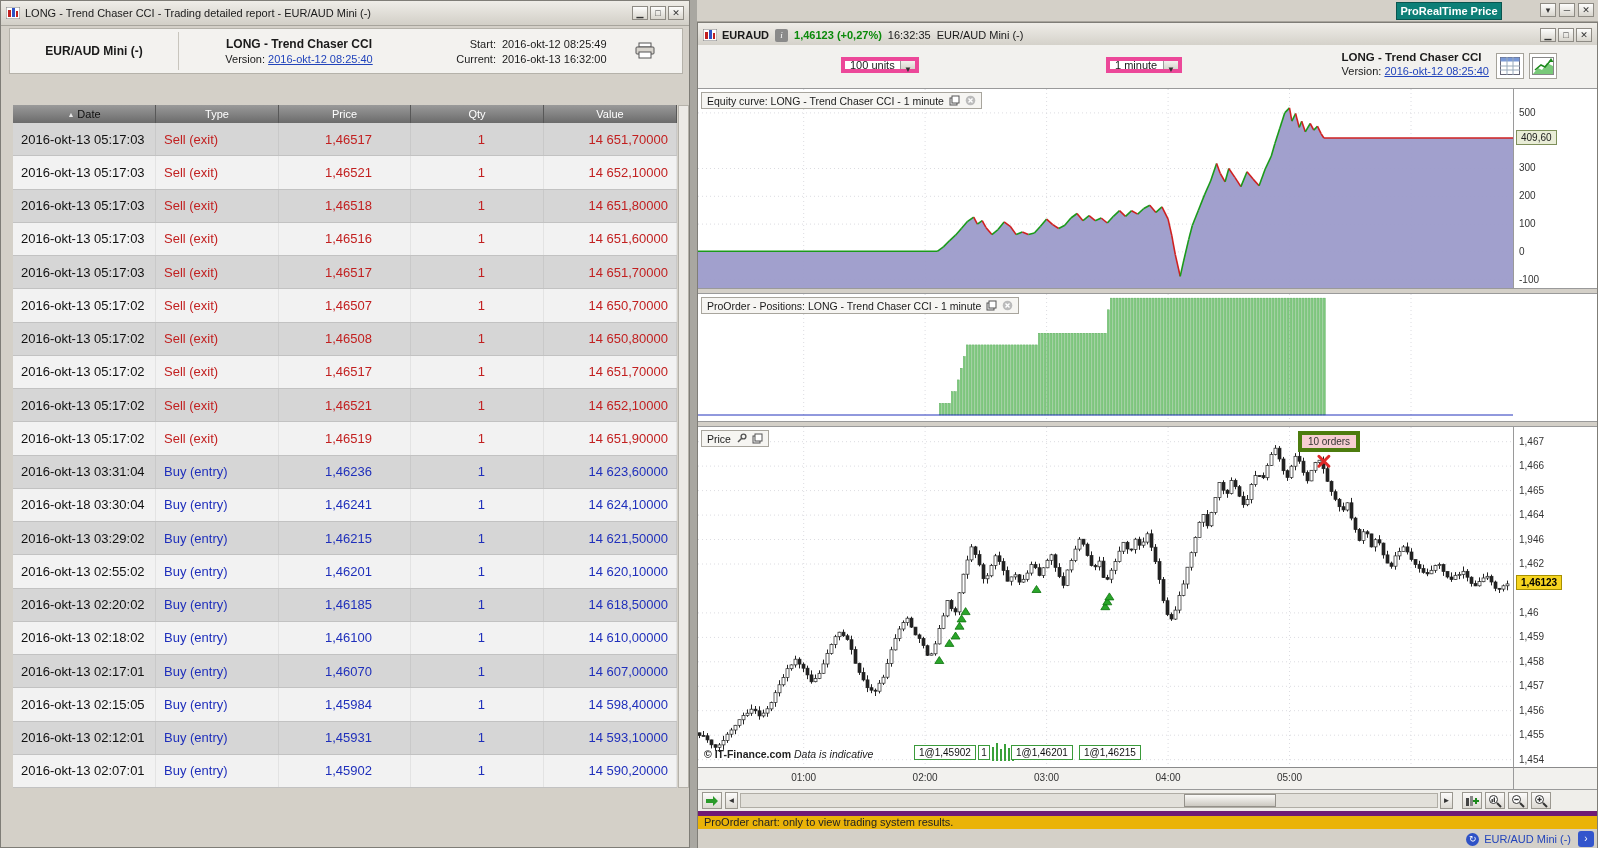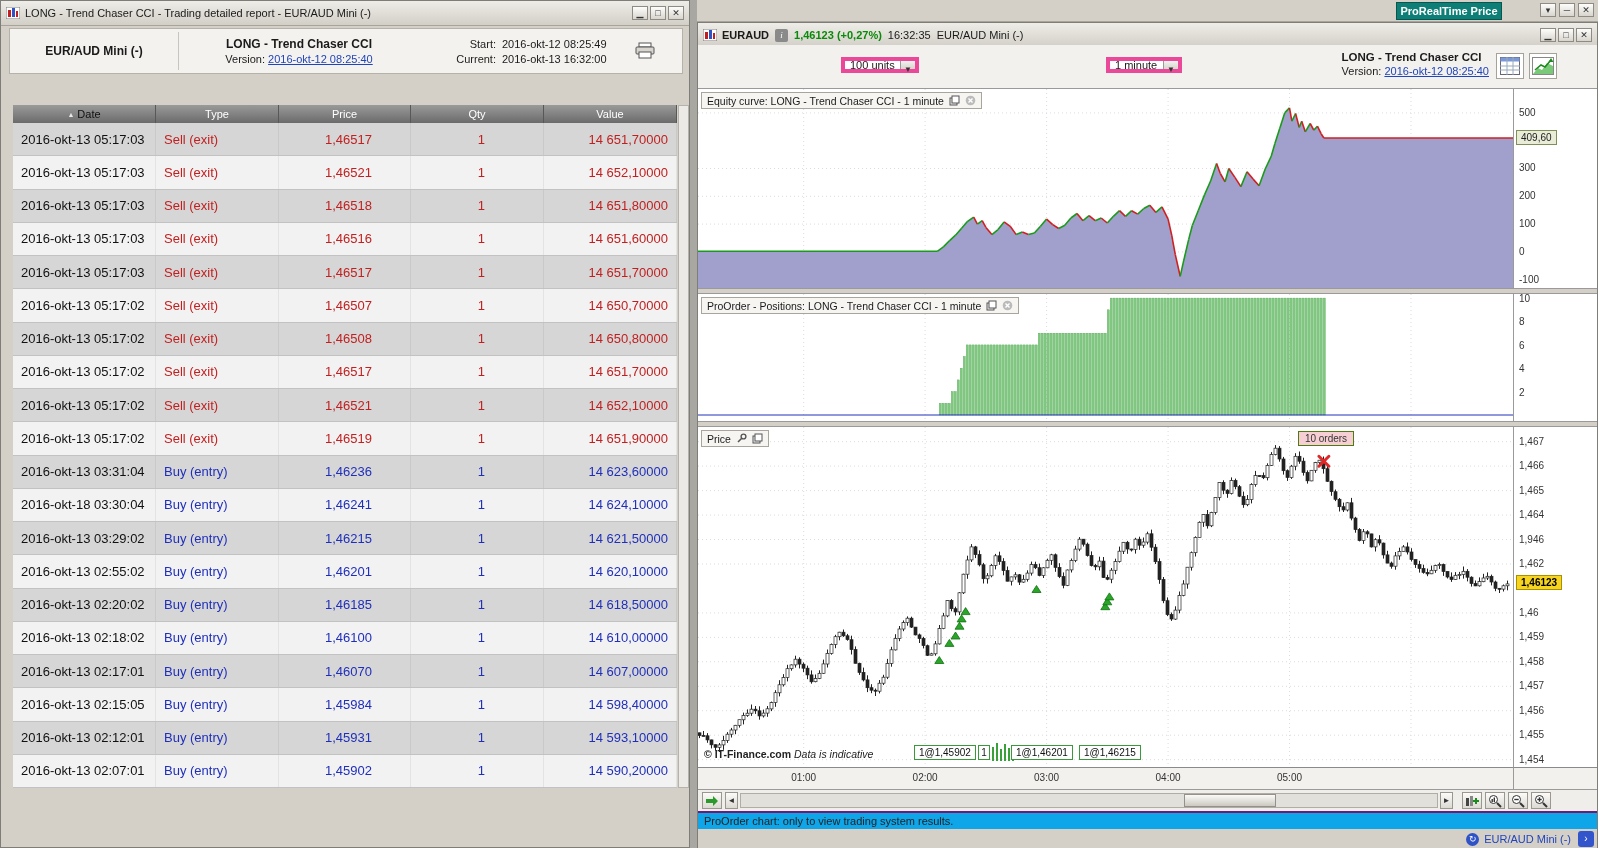--- a/index.html
+++ b/index.html
@@ -74,36 +74,36 @@
 #positions-panel{top:205px;height:127px}
 #price-panel{top:338px;height:340px}
 .hdiv{position:absolute;left:0;width:100%;height:6px;background:#d4d0c8;border-top:1px solid #9a9a9a;border-bottom:1px solid #9a9a9a;cursor:row-resize}
 #hdiv1{top:199px}
 #hdiv2{top:332px}
 .chip{position:absolute;left:3px;top:3px;display:inline-flex;align-items:center;gap:5px;background:#f6f5f2;border:1px solid #a8a59d;height:17px;padding:0 5px;font-size:10.5px;color:#1a1a1a;z-index:5;white-space:nowrap}
 .chip-icon{width:11px;height:11px;flex:0 0 auto;cursor:pointer}
 .cur-badge{position:absolute;left:2px;padding:1px 4px;font-size:10px;white-space:nowrap}
 #equity-badge{background:#e9edd7;border:1px solid #7e8f5a;color:#222}
 #price-badge{background:#f6d41f;border:1px solid #a89000;color:#000;font-weight:bold}
-.orders-badge{position:absolute;padding:1px 6px;background:#f7ced3;border:1px solid #4d7c0f;font-size:10px;color:#333;z-index:6;white-space:nowrap}
+.orders-badge{position:absolute;padding:1px 6px;background:#f7ced3;border:4px solid #4d7c0f;font-size:10px;color:#333;z-index:6;white-space:nowrap}
 .copyright{position:absolute;left:6px;top:321px;font-size:10.5px;color:#222;z-index:4;white-space:nowrap}
 .copyright b{font-weight:bold}
 .copyright i{font-style:italic}
 .olabel{position:absolute;top:318px;height:15px;padding:0 4px;background:#fff;border:1px solid #3a9a3a;font-size:10px;line-height:13px;color:#111;z-index:4;white-space:nowrap}
 .olabel-extra{position:absolute;top:318px;height:15px;width:12px;background:#fff;border:1px solid #3a9a3a;font-size:10px;line-height:13px;text-align:center;z-index:4}
 .ocomb{position:absolute;top:314px;height:20px;z-index:3;display:flex;gap:2px;align-items:flex-end}
 .ocomb span{width:2px;background:#3aa03a;display:block}
 #time-axis{position:absolute;left:0;top:678px;width:815px;height:22px;background:#f2f1ee;border-top:1px solid #8a8a8a}
 .tlab{position:absolute;top:4px;width:36px;text-align:center;font-size:10px;color:#333}
 #axis-corner{position:absolute;left:815px;top:678px;width:86px;height:22px;background:#f2f1ee;border-top:1px solid #8a8a8a;border-left:1px solid #9a9a9a}
 .cw-bottombar{position:absolute;left:0;top:766px;width:100%;height:22px;background:#efeeea;border-top:1px solid #9a9a9a}
 .bb-btn{position:absolute;top:2px;height:17px;border:1px solid #9a978f;background:linear-gradient(#fcfbfa,#dcd9d2);display:flex;align-items:center;justify-content:center;font-size:8px;color:#333;cursor:pointer}
 .scroll-track{position:absolute;left:42px;top:3px;width:698px;height:15px;background:#e2e0da;border:1px solid #b0ada5;cursor:pointer}
 .scroll-thumb{position:absolute;left:443px;top:0;width:92px;height:13px;background:linear-gradient(#fbfaf8,#ccc9c1);border:1px solid #94918a;cursor:grab}
-.cw-statusbar{position:absolute;left:0;top:788px;width:100%;height:18px;background:#0ea5e9;border-top:2px solid #701a75;display:flex;align-items:center;padding-left:6px;font-size:11px;color:#222}
+.cw-statusbar{position:absolute;left:0;top:788px;width:100%;height:18px;background:#eab308;border-top:5px solid #701a75;display:flex;padding-left:6px;font-size:11px;color:#222}
 .cw-bottomrow{position:absolute;left:0;top:806px;width:100%;height:20px;background:#d4d0c8;display:flex;align-items:center;justify-content:flex-end;gap:5px;padding-right:26px}
 .bl-icon{width:13px;height:13px;border-radius:50%;background:#2f52c6;color:#fff;font-size:9px;line-height:13px;text-align:center}
 .bl-text{color:#2244bb;font-size:11px;cursor:pointer}
 .corner-icon{position:absolute;right:3px;top:808px;width:16px;height:16px;background:#3355cc;border-radius:3px;color:#fff;font-size:10px;line-height:15px;text-align:center;cursor:pointer}
 </style>
 </head>
 <body>
 
 <div class="win" id="left-window">
   <div class="titlebar">
@@ -645,27 +645,20 @@
         <span>ProOrder - Positions: LONG - Trend Chaser CCI  - 1 minute</span>
         <svg class="chip-icon" viewBox="0 0 11 11">
             <rect x="1" y="3" width="7" height="7" fill="#eee" stroke="#555"></rect>
             <rect x="3" y="1" width="7" height="7" fill="#fff" stroke="#555"></rect>
           </svg>
         <svg class="chip-icon" viewBox="0 0 11 11">
             <circle cx="5.5" cy="5.5" r="4.8" fill="#bbb"></circle>
             <path d="M3.5 3.5 L7.5 7.5 M7.5 3.5 L3.5 7.5" stroke="#fff" stroke-width="1.4"></path>
           </svg>
       </div>
-      <div class="axis">
-          <div class="axlab" style="top: -0.908213px;">10</div>
-          <div class="axlab" style="top: 22.4734px;">8</div>
-          <div class="axlab" style="top: 45.8551px;">6</div>
-          <div class="axlab" style="top: 69.2367px;">4</div>
-          <div class="axlab" style="top: 92.6184px;">2</div>
-        </div>
     </div>
 
     <div class="hdiv" id="hdiv2"></div>
 
     <div class="panel" id="price-panel">
       <div class="plot"><svg width="815" height="340">
             <line x1="105.7" y1="0" x2="105.7" y2="340" stroke="#dcdce1" stroke-dasharray="1,3"></line>
             <line x1="227.1" y1="0" x2="227.1" y2="340" stroke="#dcdce1" stroke-dasharray="1,3"></line>
             <line x1="348.6" y1="0" x2="348.6" y2="340" stroke="#dcdce1" stroke-dasharray="1,3"></line>
             <line x1="470.1" y1="0" x2="470.1" y2="340" stroke="#dcdce1" stroke-dasharray="1,3"></line>

